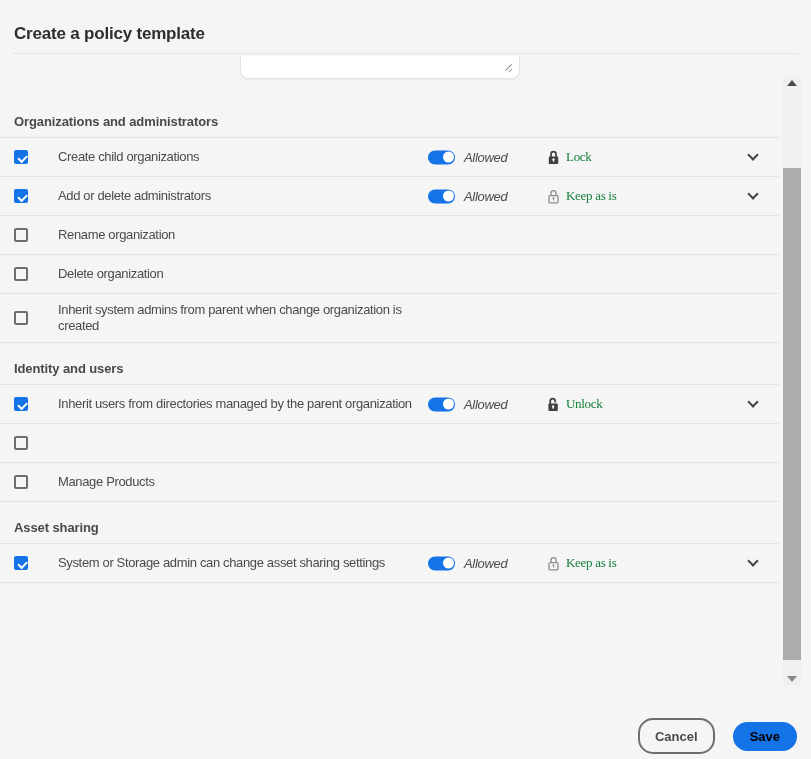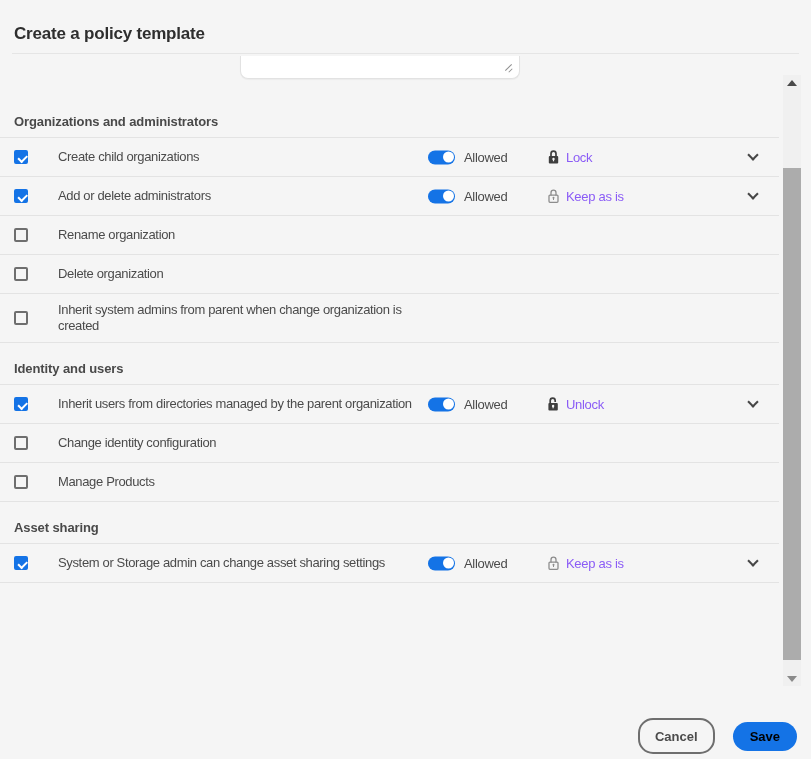--- a/index.html
+++ b/index.html
@@ -73,26 +73,26 @@
     display:flex; align-items:center; gap:9px;
   }
   .toggle {
     width:27px; height:14px; border-radius:7px; background:#1473e6;
     position:relative; cursor:pointer;
   }
   .toggle .knob {
     position:absolute; right:1.5px; top:1.5px;
     width:11px; height:11px; border-radius:50%; background:#fff;
   }
-  .toggle-label { font-size:13px; letter-spacing:-0.3px; color:#4b4b4b; }
+  .toggle-label { font-size:13px; letter-spacing:-0.3px; color:#4b4b4b;font-style:italic; }
   .lock-group {
     position:absolute; left:547px; top:50%; transform:translateY(-50%);
     display:flex; align-items:center; gap:6px; cursor:pointer;
   }
-  .lock-label { font-size:13px; letter-spacing:-0.3px; color:#8b5cf6; }
+  .lock-label { font-size:13px; letter-spacing:-0.3px; color:#15803d;font-family:Liberation Serif, serif; }
   .lock-group svg { display:block; }
   .chevron {
     position:absolute; right:22px; top:50%;
     width:8px; height:8px; margin-top:-6px;
     border-right:2px solid #464646; border-bottom:2px solid #464646;
     transform:rotate(45deg); cursor:pointer;
   }
   
   .scrollbar {
     position:absolute; right:10px; top:75px; width:18px; height:611px;
@@ -237,21 +237,20 @@
         <rect x="5.5" y="9.6" width="1.2" height="2.2" fill="#f5f5f5"></rect>
       </svg>
 
       <span class="lock-label">Unlock</span>
     </span>
     <span class="chevron"></span>
   </div>
 
   <div class="row">
     <span class="cbx"></span>
-    <span class="row-label">Change identity configuration</span>
 
   </div>
 </div>
   </div>
 
   <div class="section">
     <div class="rows">
   <div class="row">
     <span class="cbx"></span>
     <span class="row-label">Manage Products</span>

